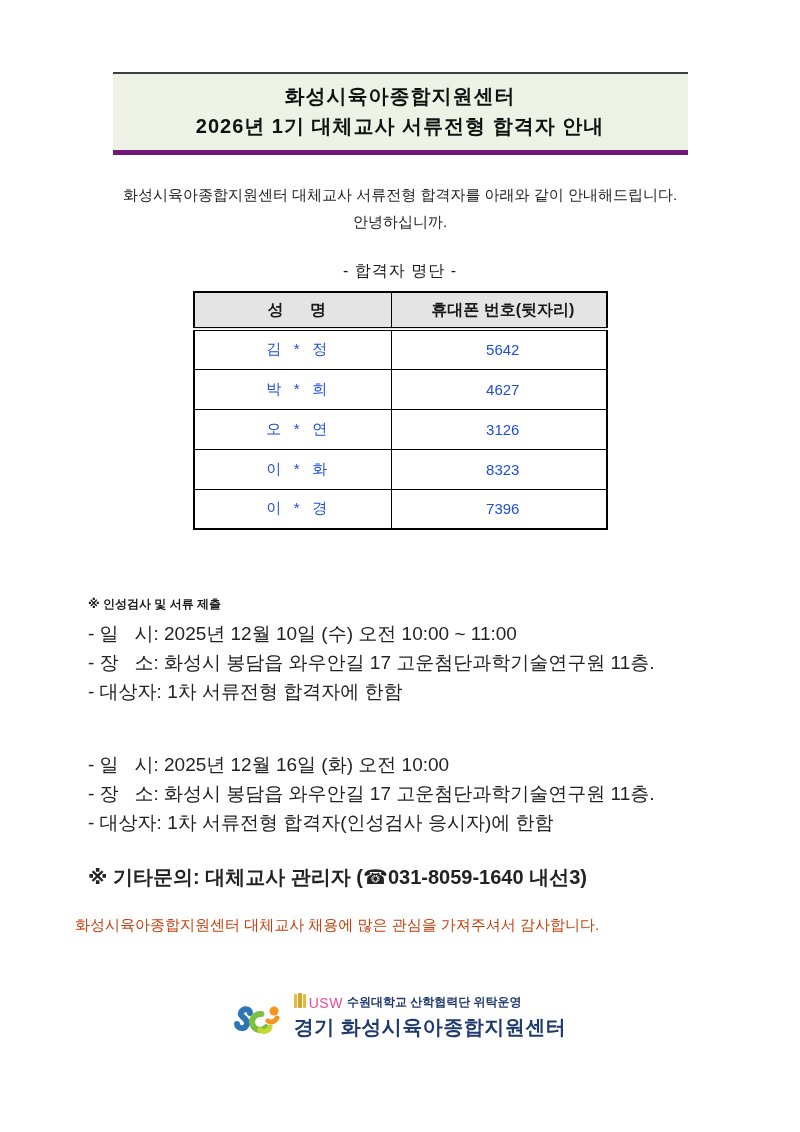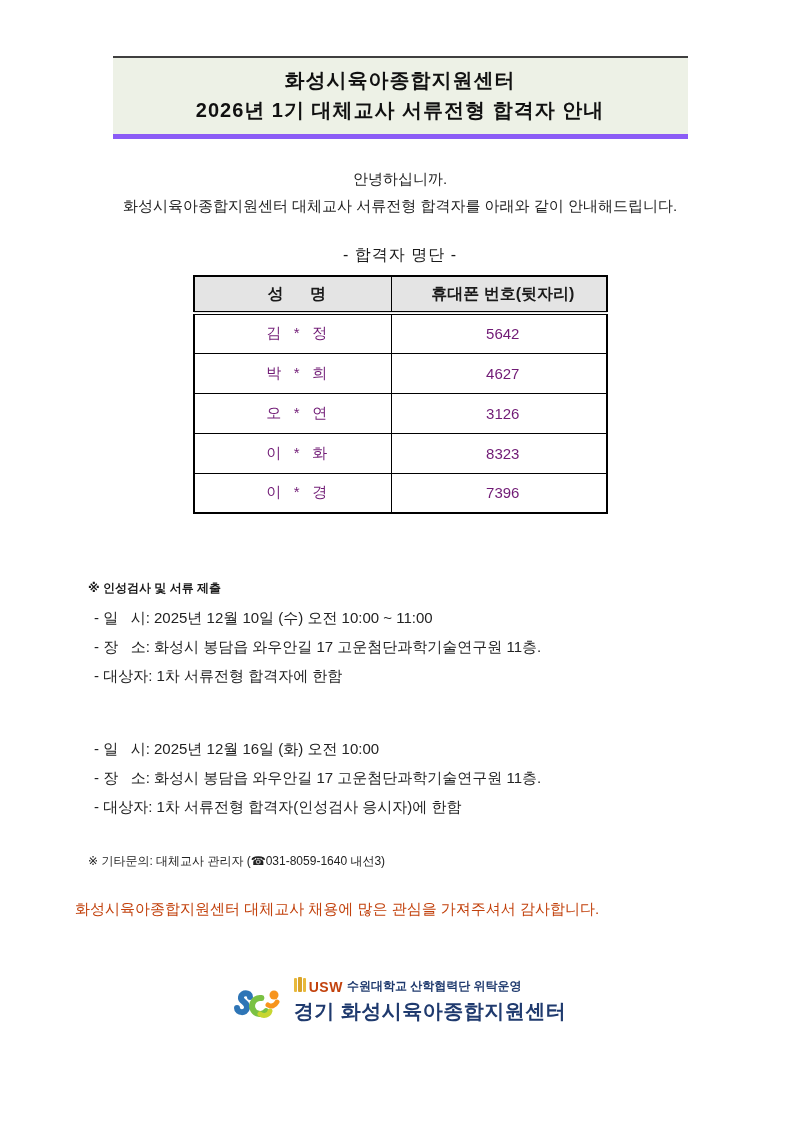--- a/index.html
+++ b/index.html
@@ -12,24 +12,24 @@
     position: relative;
     width: 800px;
     height: 1132px;
     background: #ffffff;
     overflow: hidden;
   }
 
   
   .title-box {
     width: 575px;
-    margin: 56px auto 0 auto;
+    margin: 72px auto 0 auto;
     background: #edf1e6;
     border-top: 2px solid #3f3f3f;
-    border-bottom: 5px solid #8b5cf6;
+    border-bottom: 5px solid #701a75;
     text-align: center;
     padding: 7px 0 9px 0;
   }
   .title-box .t-line {
     font-size: 20px;
     font-weight: bold;
     line-height: 30px;
     letter-spacing: 1px;
     color: #111;
   }
@@ -69,49 +69,50 @@
   .pass-table th {
     background: #e4e4e4;
     font-size: 16px;
     font-weight: bold;
     height: 37px;
     border-bottom: 4px double #000;
   }
   .pass-table td {
     font-size: 15px;
     height: 40px;
-    color: #701a75;
+    color: #1d4ed8;
   }
   .col-name  { width: 198px; }
   .col-phone { width: 215px; }
 
   
   .section { margin-left: 88px; }
   .section-1 { margin-top: 60px; }
   .section-2 { margin-top: 44px; }
   .section .sec-title {
     font-size: 12px;
     font-weight: bold;
     line-height: 29px;
     white-space: pre;
   }
   .section .sec-item {
-    font-size: 15px;
+    font-size: 19px;
     line-height: 29px;
-    margin-left: 6px;
+    margin-left: 0;
     color: #222;
     white-space: pre;
   }
 
   .contact-line {
     margin: 28px 0 18px 88px;
-    font-size: 12px;
+    font-size: 20px;
     line-height: 24px;
     white-space: pre;
     color: #222;
+    font-weight: bold;
   }
 
   .closing-line {
     margin: 27px 0 0 75px;
     font-size: 15px;
     color: #c2410c;
   }
 
   
   .footer {
@@ -124,41 +125,41 @@
   .footer-text { display: flex; flex-direction: column; }
   .footer-top {
     display: flex;
     align-items: center;
     font-size: 12px;
     color: #1f3a6e;
     font-weight: bold;
     margin-bottom: 2px;
   }
   .usw-emblem { margin-right: 3px; }
-  .usw-word { font-size: 14px; font-weight: bold; color: #c2410c; margin-right: 4px; letter-spacing: 0.5px; }
+  .usw-word { font-size: 14px; font-weight: normal; color: #ec4899; margin-right: 4px; letter-spacing: 0.5px; }
   .footer-bottom {
     font-size: 20px;
     color: #1f3a6e;
     font-weight: bold;
     letter-spacing: 0.5px;
   }
 </style>
 </head>
 <body>
 
 <div class="page">
 
   <div class="title-box">
     <div class="t-line">화성시육아종합지원센터</div>
     <div class="t-line">2026년 1기 대체교사 서류전형 합격자 안내</div>
   </div>
 
   <div class="greeting">
+    <div>화성시육아종합지원센터 대체교사 서류전형 합격자를 아래와 같이 안내해드립니다.</div>
     <div>안녕하십니까.</div>
-    <div>화성시육아종합지원센터 대체교사 서류전형 합격자를 아래와 같이 안내해드립니다.</div>
   </div>
 
   <div class="list-title">- 합격자 명단 -</div>
 
   <table class="pass-table">
     <thead>
       <tr>
         <th class="col-name">성      명</th>
         <th class="col-phone">휴대폰 번호(뒷자리)</th>
       </tr>

